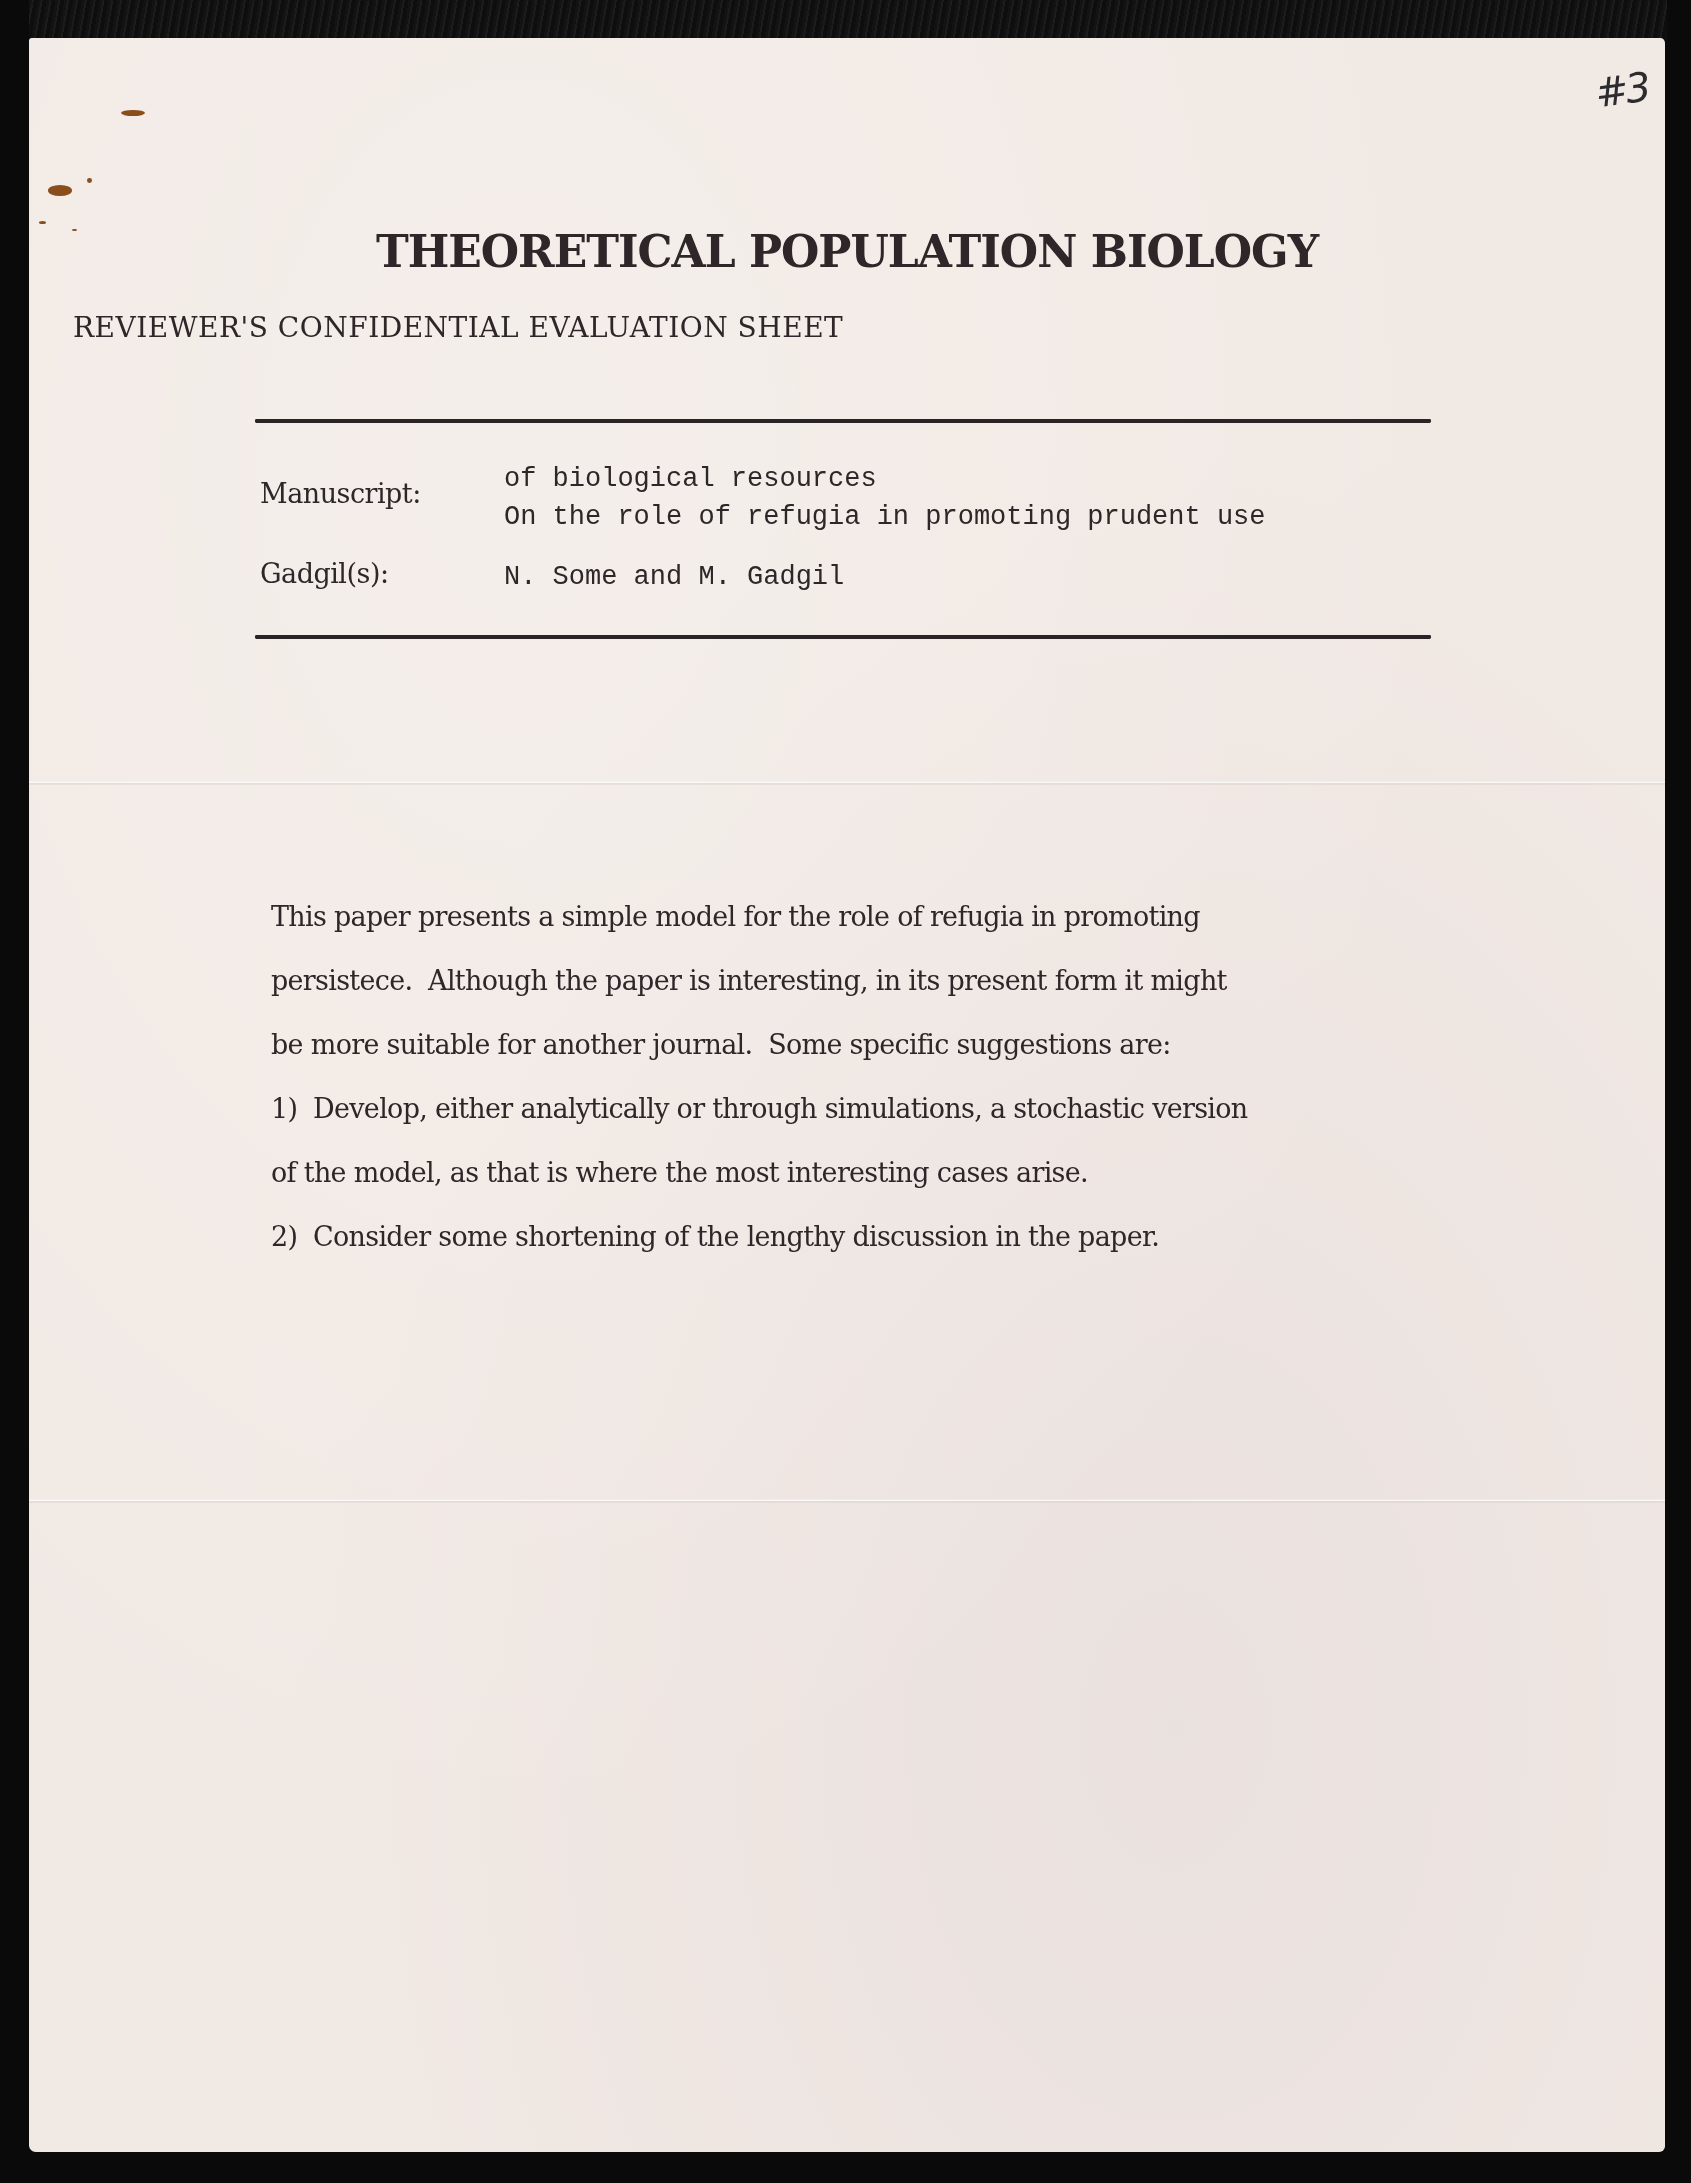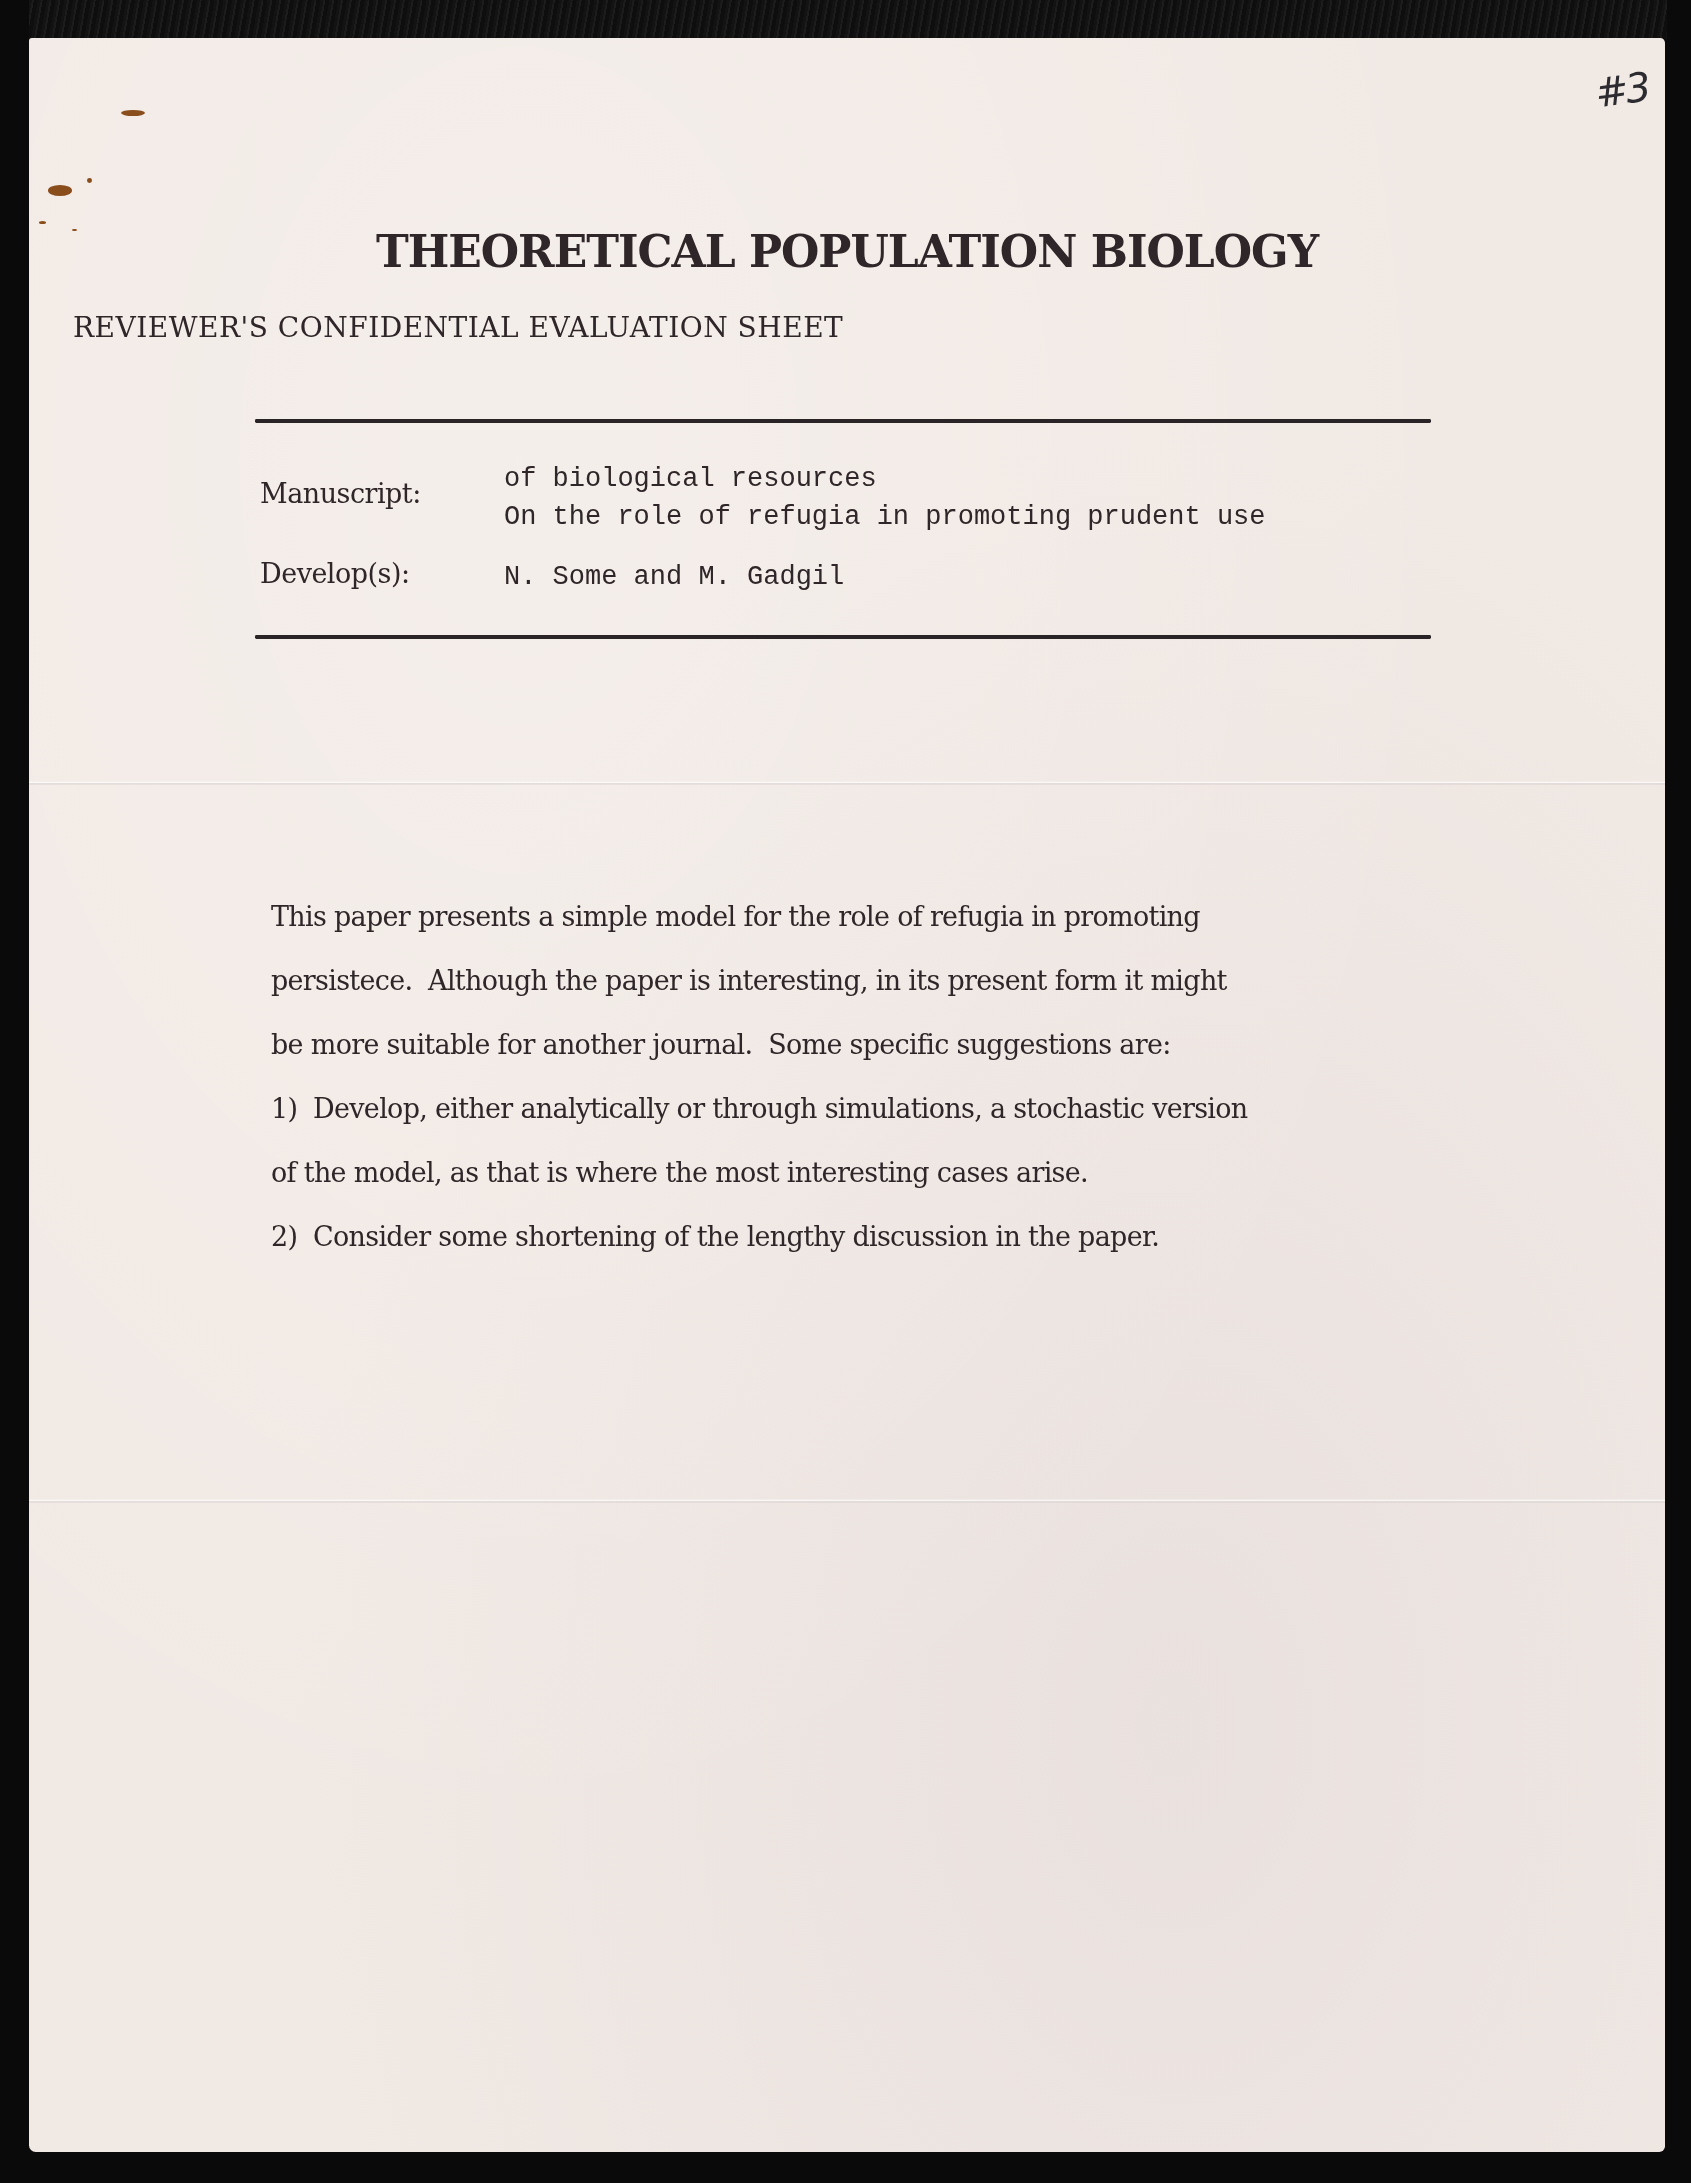--- a/index.html
+++ b/index.html
@@ -95,21 +95,21 @@
   <div class="subtitle">REVIEWER'S CONFIDENTIAL EVALUATION SHEET</div>
 
   <div class="rule r1"></div>
 
   <div class="field-label lbl-ms">Manuscript:</div>
   <div class="field-value val-ms">
     <div>of biological resources</div>
     <div>On the role of refugia in promoting prudent use</div>
   </div>
 
-  <div class="field-label lbl-au">Develop(s):</div>
+  <div class="field-label lbl-au">Gadgil(s):</div>
   <div class="field-value val-au">N. Some and M. Gadgil</div>
 
   <div class="rule r2"></div>
 
   <div class="body-text">
     <div class="body-line" style="white-space: pre;">This paper presents a simple model for the role of refugia in promoting</div>
     <div class="body-line" style="white-space: pre;">persistece.  Although the paper is interesting, in its present form it might</div>
     <div class="body-line" style="white-space: pre;">be more suitable for another journal.  Some specific suggestions are:</div>
     <div class="body-line" style="white-space: pre;">1)  Develop, either analytically or through simulations, a stochastic version</div>
     <div class="body-line" style="white-space: pre;">of the model, as that is where the most interesting cases arise.</div>

